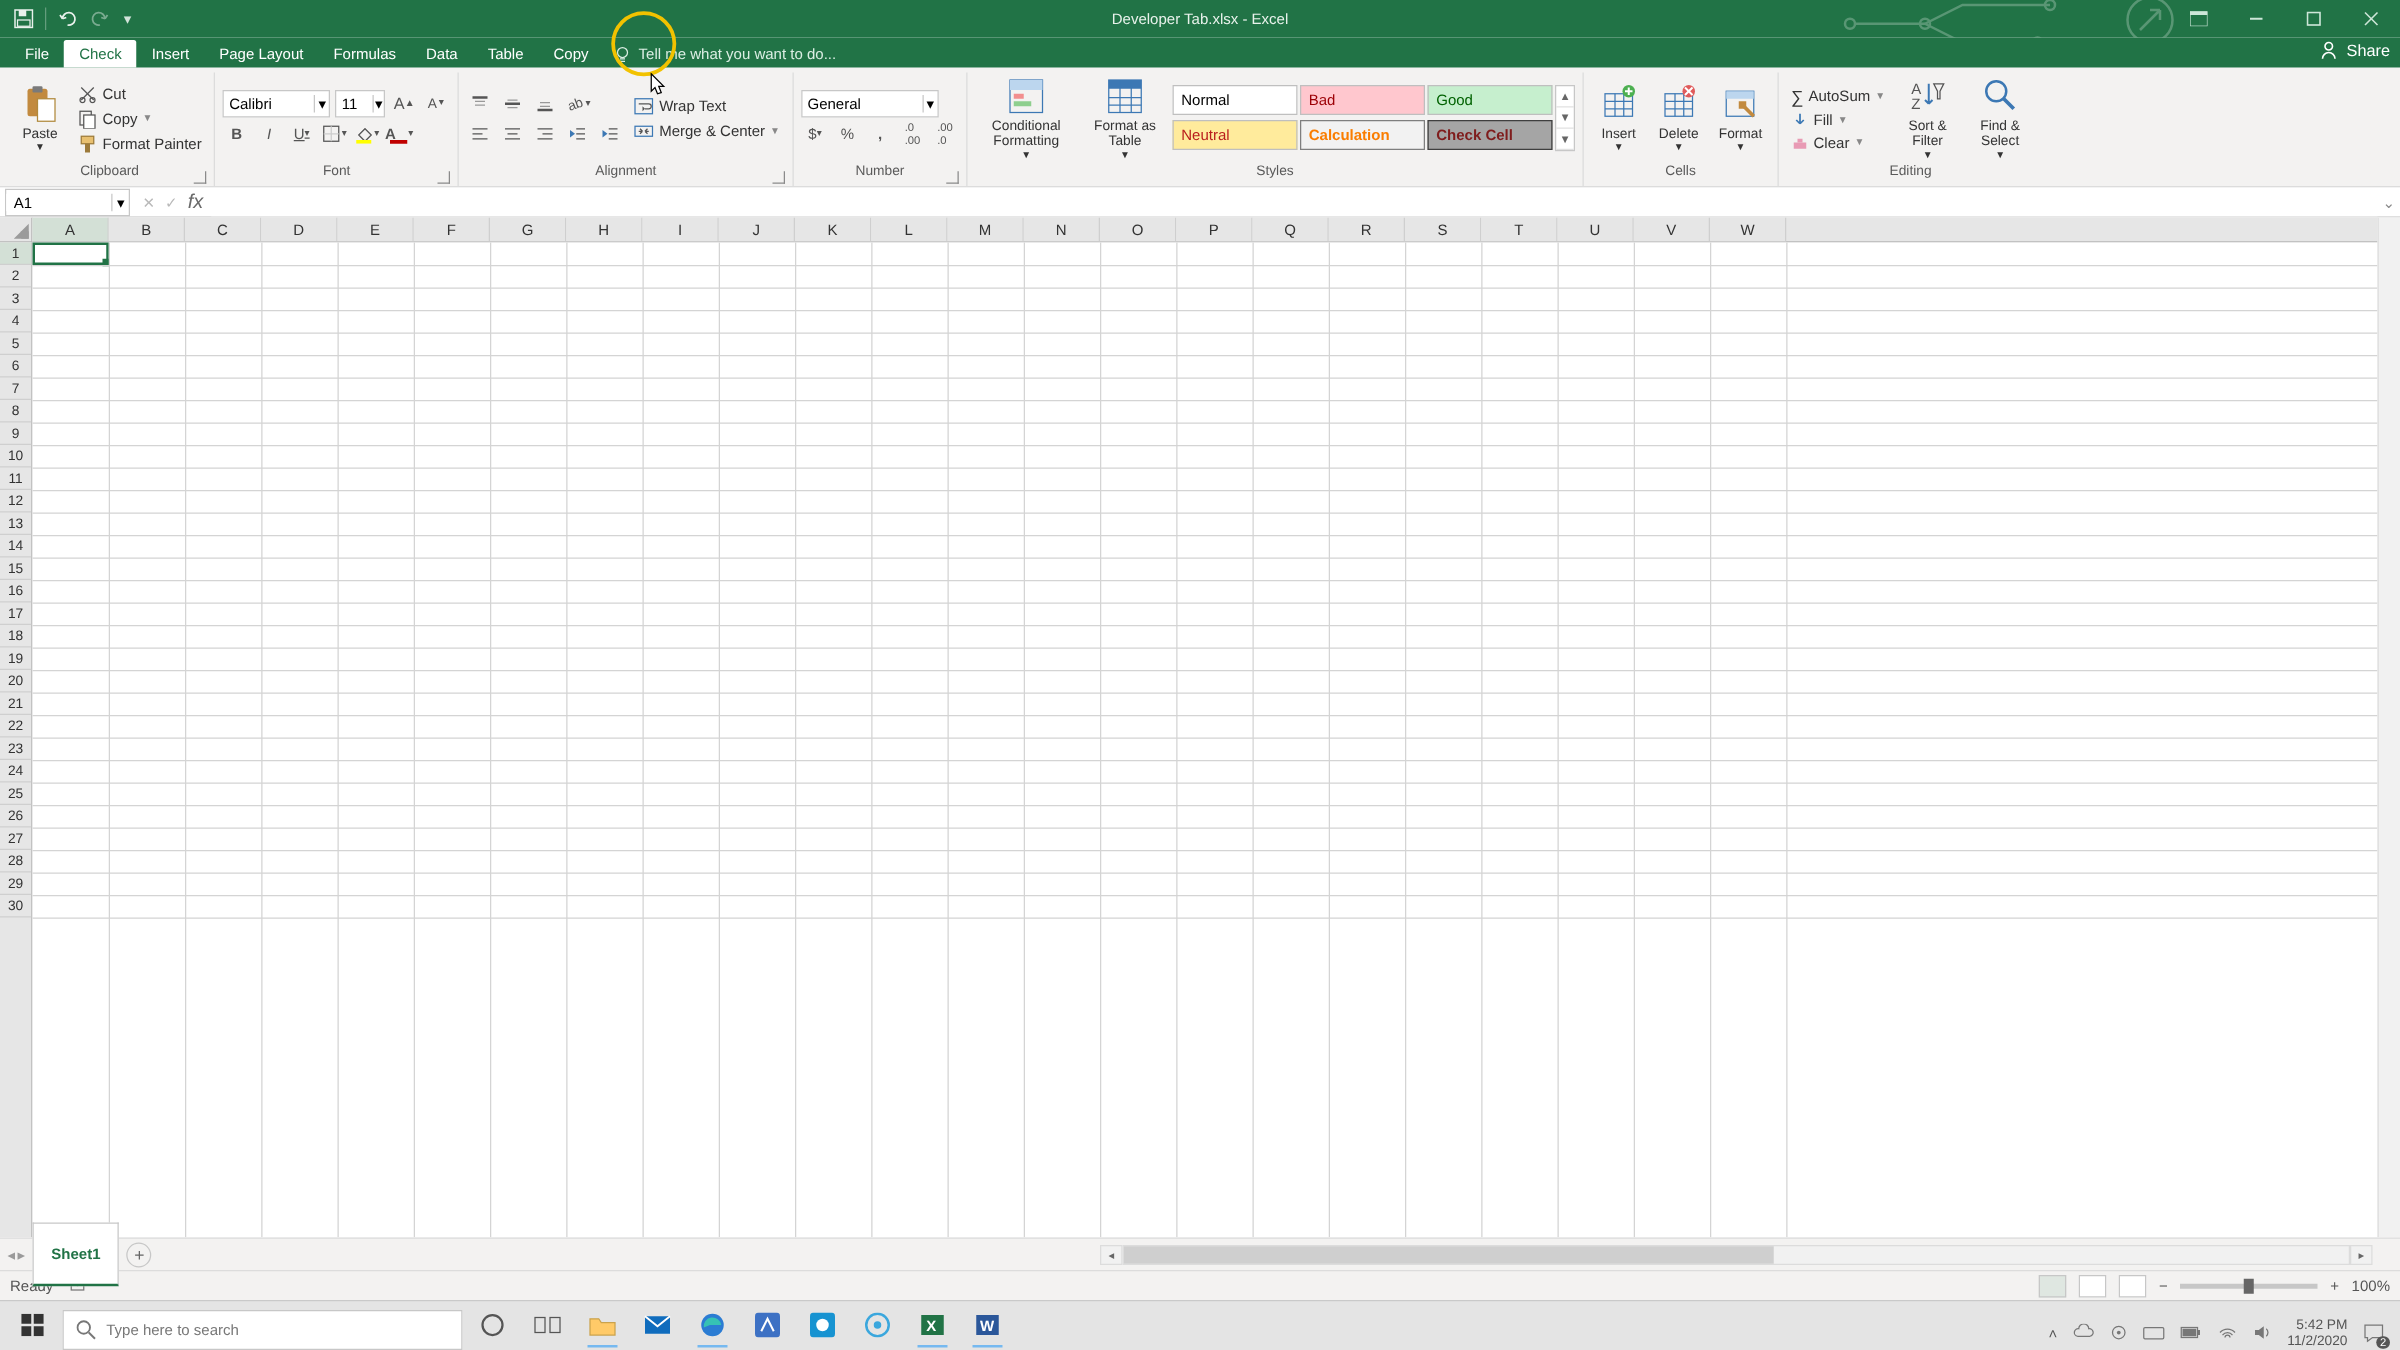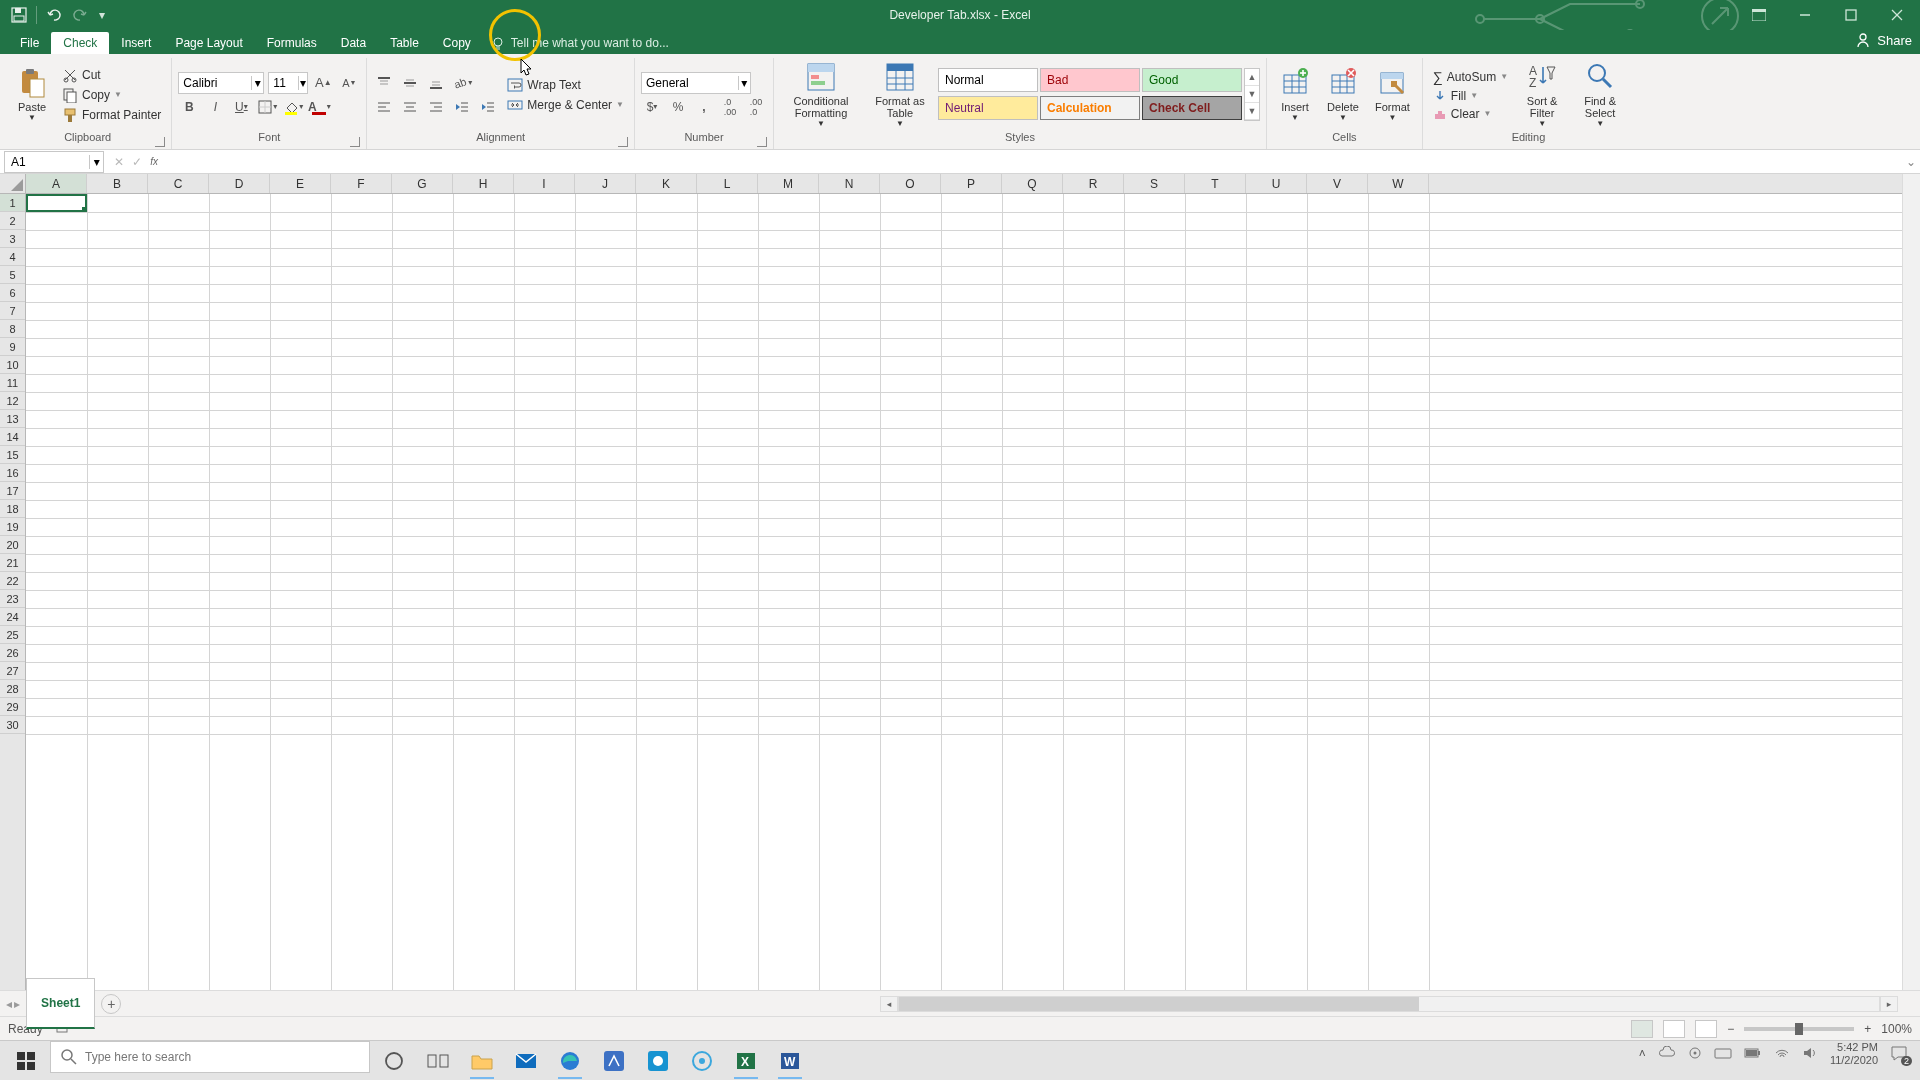--- a/index.html
+++ b/index.html
@@ -40,21 +40,21 @@
   .style-gal { display:grid; grid-template-columns: repeat(3, 100px); gap:2px;}
   .style-cell { height:24px; border:1px solid #bfbfbf; display:flex; align-items:center; padding:0 6px; font-size:12px;}
   .style-scroll { width:16px; display:flex; flex-direction:column; border:1px solid #c7c7c7; margin-left:2px; background:#fff;}
   .style-scroll div { height:17px; display:flex; align-items:center; justify-content:center; font-size:9px; color:#666; border-bottom:1px solid #e1e1e1;}
   
   .fxbar { height:24px; border-bottom:1px solid #d5d5d5; display:flex; align-items:center; background:#fff;}
   .namebox { width:100px; height:22px; border:1px solid #c7c7c7; margin:0 4px; display:flex; align-items:center;}
   .namebox input { border:none; outline:none; padding:0 6px; font-size:12px; width:100%;}
   .namebox .dd { width:16px; border-left:1px solid #c7c7c7; text-align:center;}
   .fx-btns { display:flex; gap:8px; padding:0 6px; color:#b9b9b9;}
-  .fx-label { color:#6a6a6a; font-style:italic; padding:0 6px 0 2px; font-size:10px;}
+  .fx-label { color:#6a6a6a; font-style:italic; padding:0 6px 0 2px; font-size:16px;}
   .fx-input { flex:1; height:22px; border:none; outline:none; padding:0 4px; }
   .fx-expand { width:18px; color:#888; text-align:center;}
   
   .sheet-area { position:relative; height: calc(1080px - 30px - 24px - 96px - 24px - 26px - 24px - 40px); overflow:hidden; }
   .col-headers { position:absolute; top:0; left:26px; right:18px; height:20px; display:flex; background:#e6e6e6; border-bottom:1px solid #b7b7b7;}
   .select-all { position:absolute; top:0; left:0; width:26px; height:20px; background:#e6e6e6; border-right:1px solid #b7b7b7; border-bottom:1px solid #b7b7b7;}
   .select-all::after { content:""; position:absolute; right:2px; bottom:2px; border:6px solid transparent; border-right-color:#9b9b9b; border-bottom-color:#9b9b9b;}
   .ch { width:61px; text-align:center; font-size:12px; color:#333; border-right:1px solid #cfcfcf; line-height:20px; background:#e6e6e6;}
   .ch.active { background:#d3e0d6; }
   .row-headers { position:absolute; top:20px; left:0; width:26px; bottom:0; background:#e6e6e6; border-right:1px solid #b7b7b7;}
@@ -76,21 +76,21 @@
   .hscroll .arr { width:18px; height:16px; background:#f1f1f1; border:1px solid #dcdcdc; display:flex; align-items:center; justify-content:center; font-size:9px; color:#666;}
   
   .statusbar { height:24px; background:#f3f2f1; border-top:1px solid #dcdcdc; display:flex; align-items:center; padding:0 8px; font-size:12px; color:#555; justify-content:space-between;}
   .status-right { display:flex; align-items:center; gap:10px;}
   .viewbtn { width:22px; height:18px; border:1px solid #c7c7c7; background:#fff;}
   .viewbtn.active { background:#dfe7e1;}
   .zoom-slider { width:110px; height:4px; background:#c7c7c7; position:relative;}
   .zoom-slider .tick{position:absolute; left:50%; top:-3px; width:1px; height:10px; background:#888;}
   .zoom-slider .knob{position:absolute; left:50%; top:-4px; width:8px; height:12px; background:#666; transform:translateX(-50%);}
   
-  .taskbar { height:40px; background:#e4e4e4; display:flex; align-items:flex-start; padding:0 6px; gap:4px; border-top:1px solid #c9c9c9;}
+  .taskbar { height:40px; background:#e4e4e4; display:flex; align-items:flex-end; padding:0 6px; gap:4px; border-top:1px solid #c9c9c9;}
   .start { width:40px; height:40px; display:flex; align-items:center; justify-content:center;}
   .search { flex:0 0 320px; height:32px; background:#fff; border:1px solid #c7c7c7; display:flex; align-items:center; gap:8px; padding:0 10px; color:#777;}
   .tb-ic { width:40px; height:40px; display:flex; align-items:center; justify-content:center; position: relative;}
   .tb-ic.running::after{content:""; position:absolute; bottom:2px; left:8px; right:8px; height:2px; background:#76b9f0;}
   .tray { margin-left:auto; display:flex; align-items:center; gap:12px; color:#555; padding-right:6px;}
   .clock { text-align:right; font-size:11px; line-height:13px;}
   
   .annotation-circle { position:absolute; width:52px; height:52px; border:3px solid #f2c200; border-radius:50%; pointer-events:none;}
   .cursor-arrow { position:absolute; width:14px; height:20px; pointer-events:none;}
 </style>
@@ -412,21 +412,21 @@
               <line x1="21" y1="3" x2="21" y2="29" stroke="#3c78b4"></line>
             </svg></div>
         <span style="max-width:56px">Format as Table</span>
           <span style="font-size:8px">▼</span>
       </div>
       <div style="display:flex">
         <div class="style-gal" id="style-gallery">
             <div class="style-cell" style="background: rgb(255, 255, 255); color: rgb(0, 0, 0); border-color: rgb(191, 191, 191);">Normal</div>
             <div class="style-cell" style="background: rgb(255, 199, 206); color: rgb(156, 0, 6); border-color: rgb(191, 191, 191);">Bad</div>
             <div class="style-cell" style="background: rgb(198, 239, 206); color: rgb(0, 97, 0); border-color: rgb(191, 191, 191);">Good</div>
-            <div class="style-cell" style="background: rgb(255, 235, 156); color: #701a75; border-color: rgb(191, 191, 191);">Neutral</div>
+            <div class="style-cell" style="background: rgb(255, 235, 156); color: #b91c1c; border-color: rgb(191, 191, 191);">Neutral</div>
             <div class="style-cell" style="background: rgb(242, 242, 242); color: rgb(250, 125, 0); border-color: rgb(127, 127, 127); font-weight: bold;">Calculation</div>
             <div class="style-cell" style="background: rgb(165, 165, 165); color: #7f1d1d; border-color: rgb(63, 63, 63); font-weight: bold;">Check Cell</div>
           </div>
         <div class="style-scroll">
             <div>▲</div>
             <div>▼</div>
             <div>▼</div>
           </div>
       </div>
     </div>

